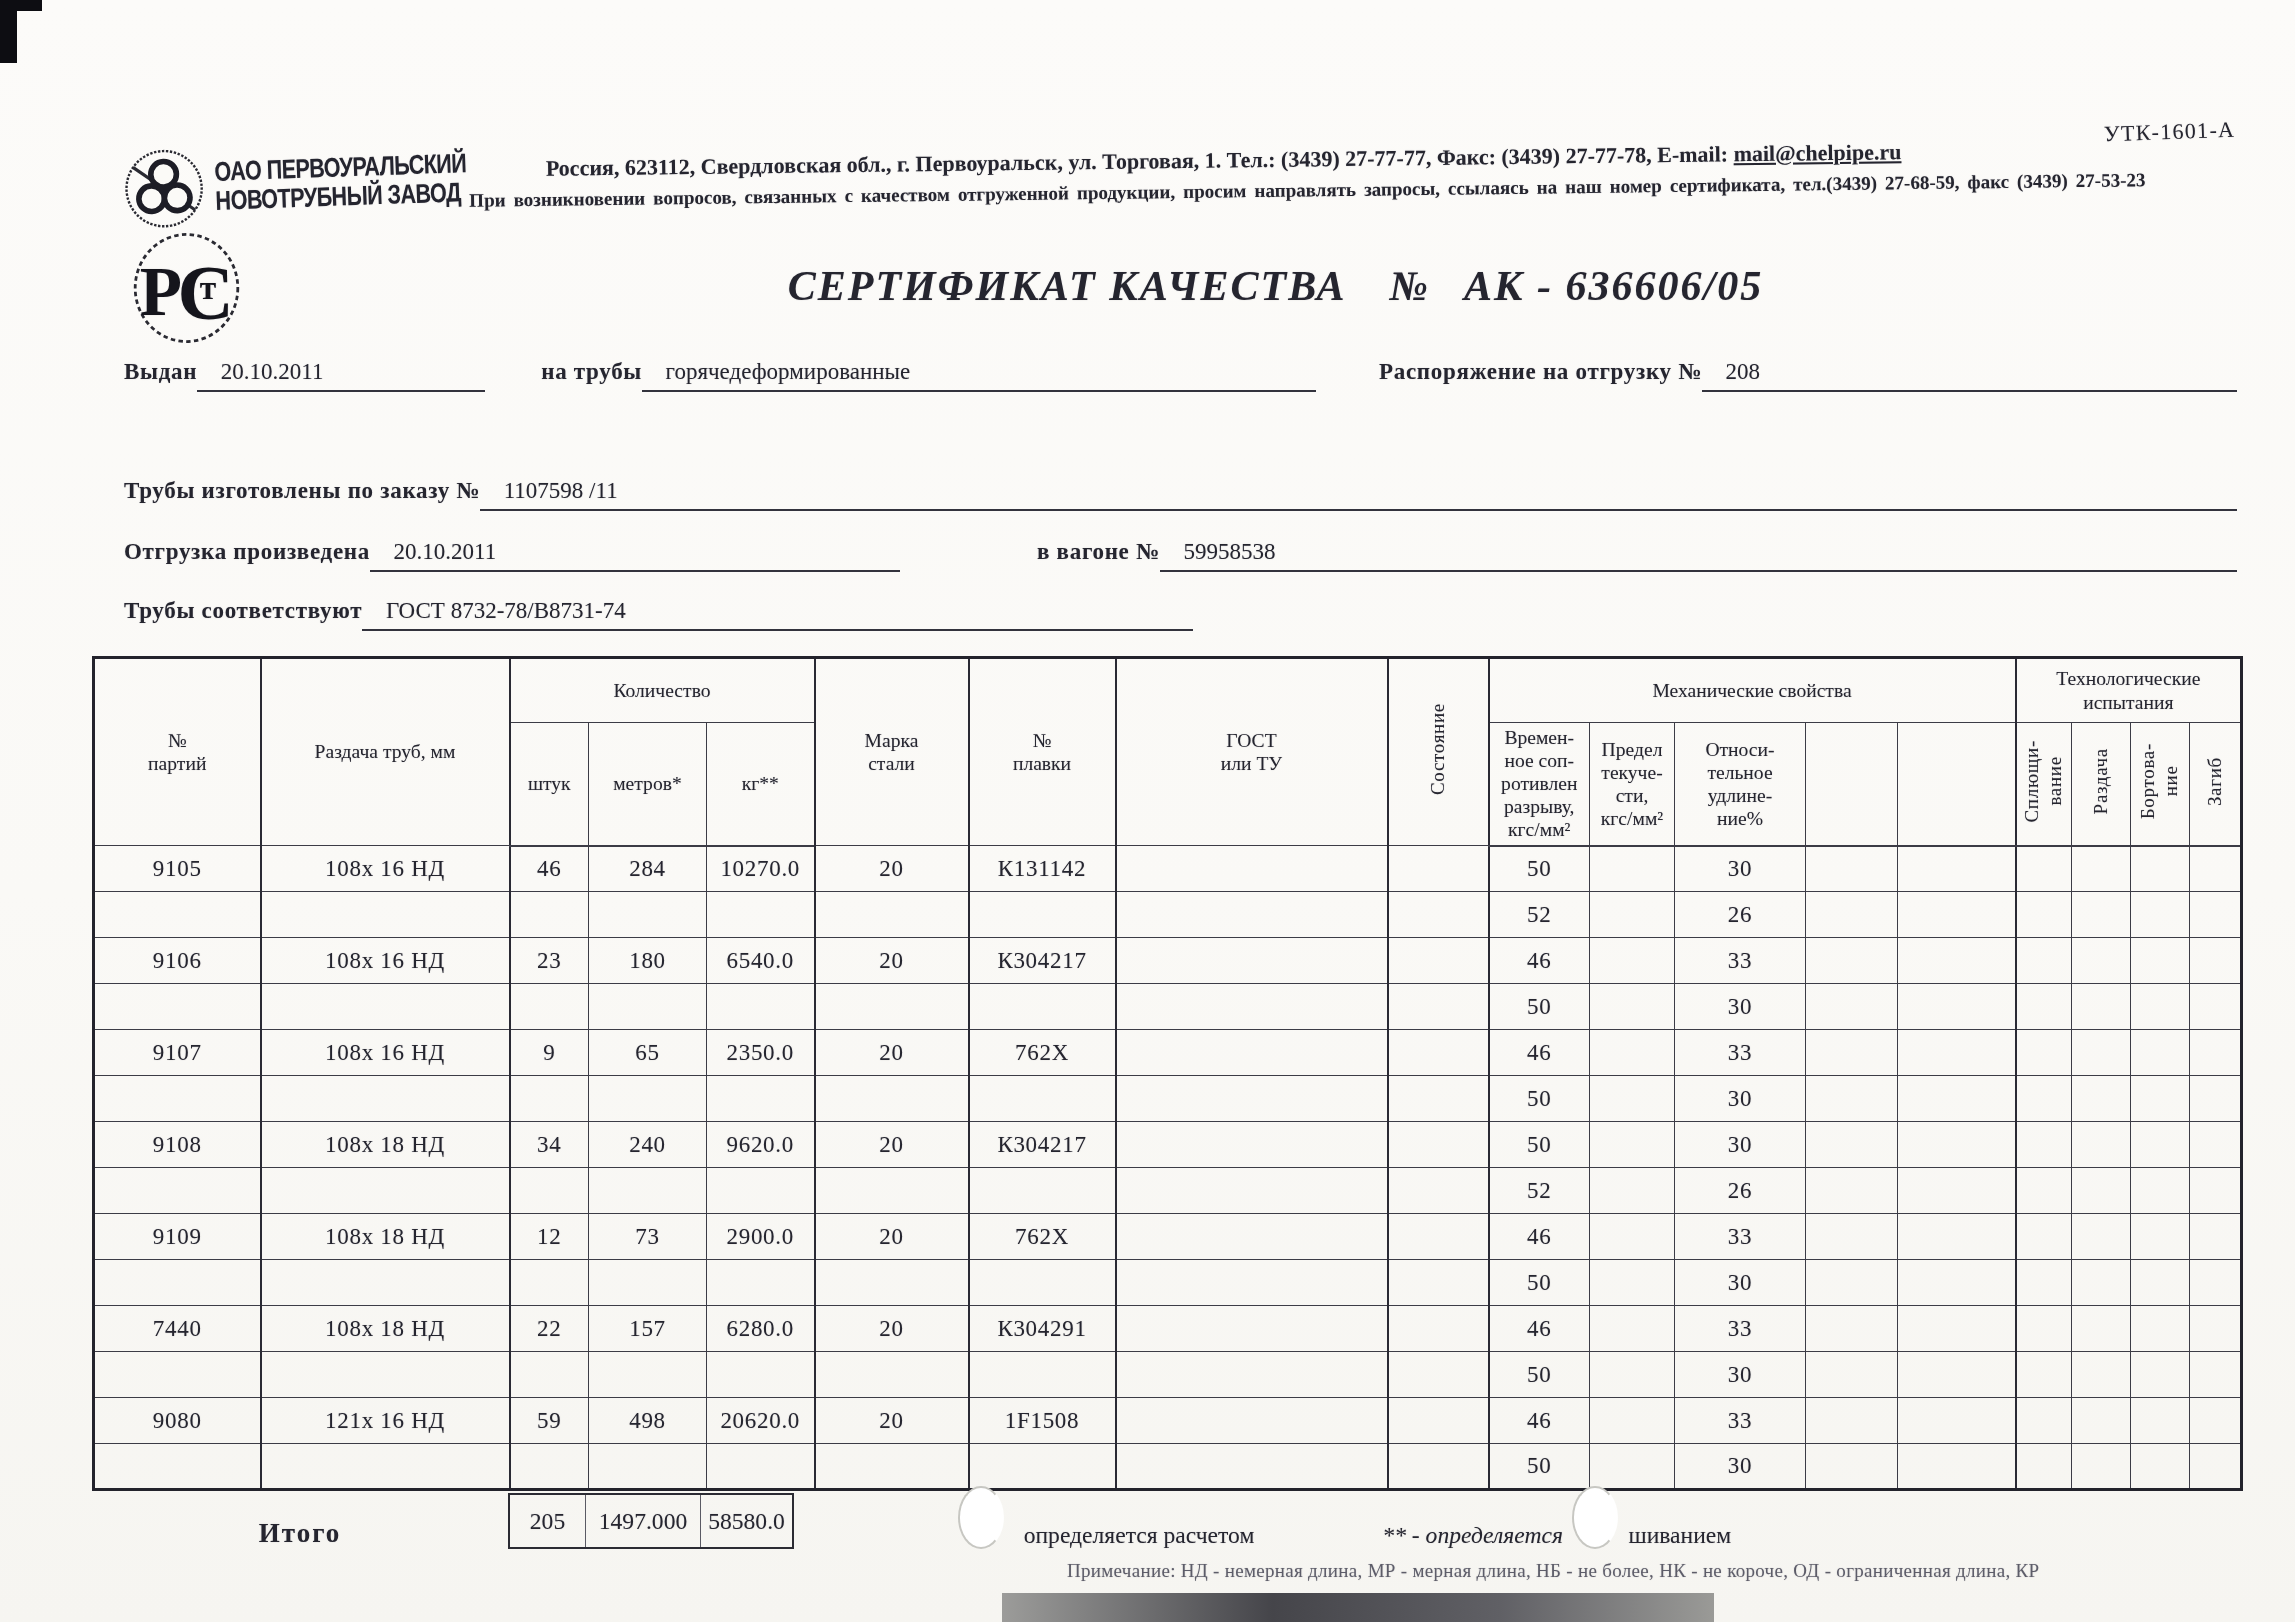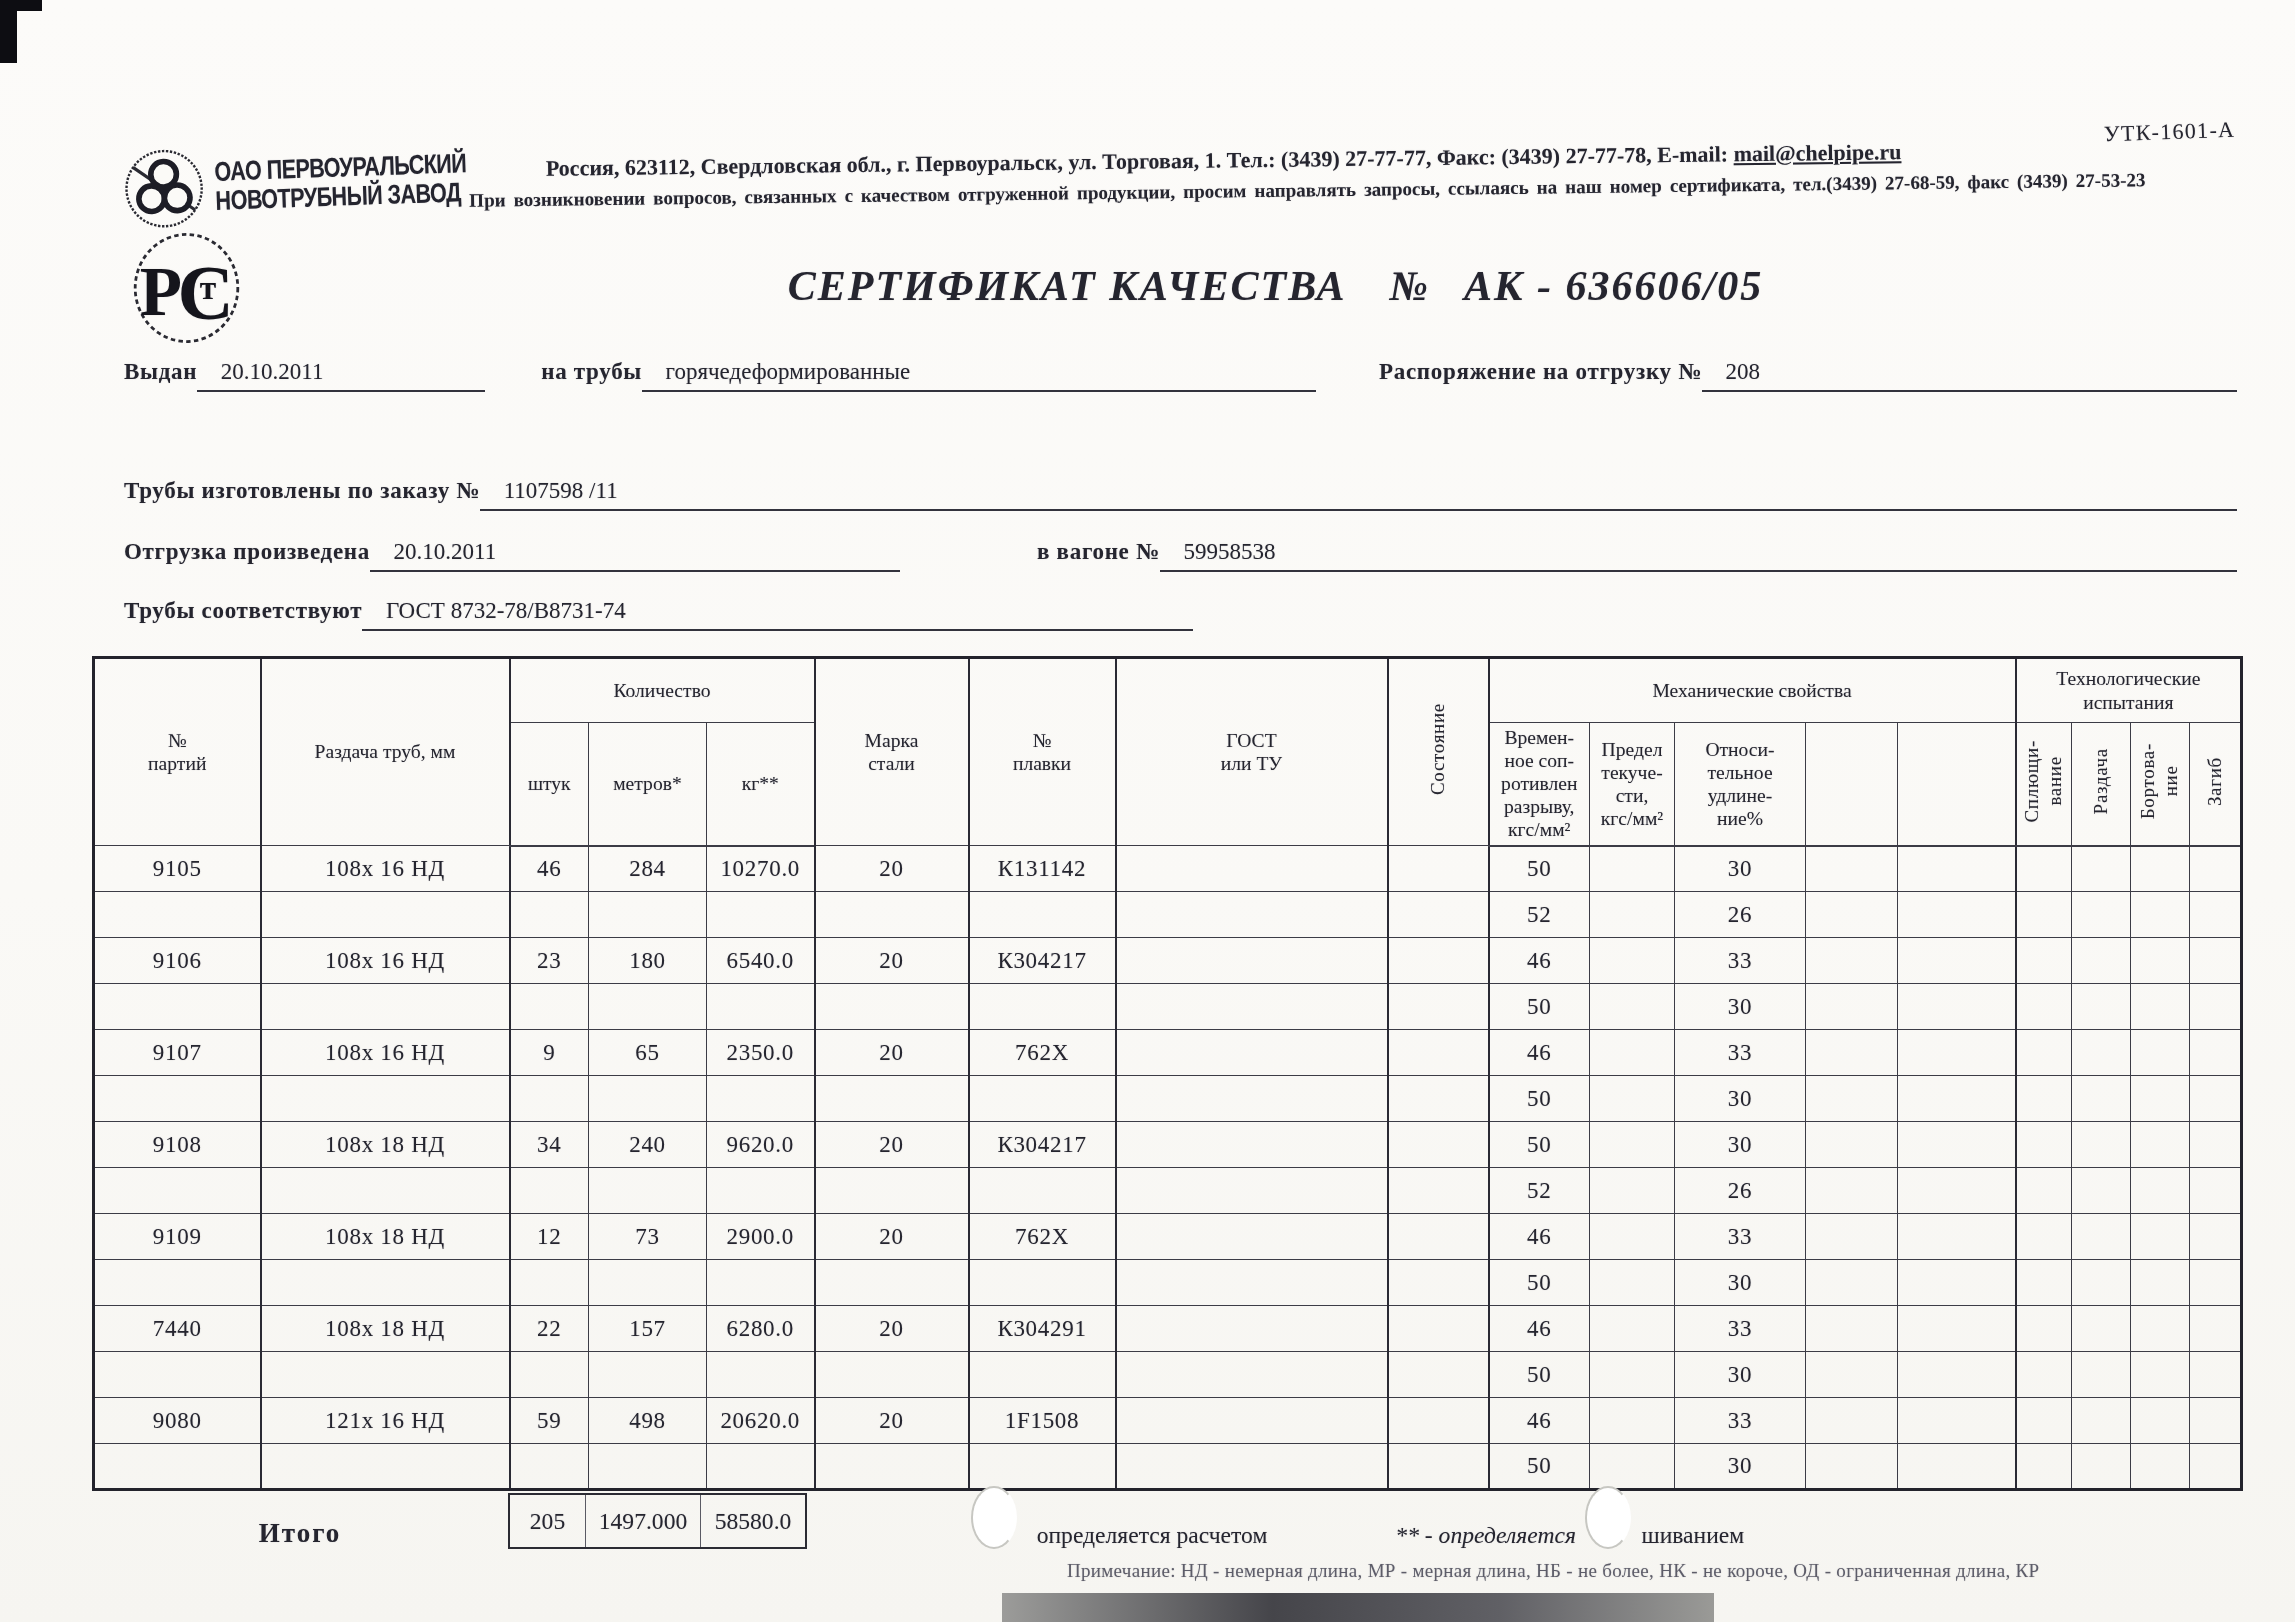--- a/index.html
+++ b/index.html
@@ -61,21 +61,21 @@
   .bl1{border-left-width:0.7px !important;border-left-color:#70707c !important;}
   .vtext{writing-mode:vertical-rl;transform:rotate(180deg);font-size:19px;line-height:1.2;
     white-space:pre-line;letter-spacing:0.7px;display:inline-block;}
   
   .totals{position:absolute;left:92px;top:1493px;right:58px;height:56px;display:flex;align-items:flex-end;font-size:23.6px;}
   .totals-label{flex:0 0 416px;text-align:center;font-weight:bold;font-size:27px;letter-spacing:2px;}
   .totals-box{display:flex;align-self:stretch;border:2.6px solid #2b2b33;flex:0 0 auto;}
   .totals-box .tcell{display:flex;align-items:center;justify-content:center;}
   .tb-pcs{width:75px;}
   .tb-m{width:115px;border-left:1.3px solid #5a5a64;}
-  .tb-kg{width:105px;border-left:1.3px solid #5a5a64;}
+  .tb-kg{width:92px;border-left:1.3px solid #5a5a64;}
   .fn-calc{margin-left:4px;}
   .fn-weigh-pre{margin-left:128px;font-style:italic;}
   .fn-weigh-suf{margin-left:3.9px;}
   .totals .blob{margin-left:164px;margin-right:15.7px;}
   .totals .blob.b2{margin-left:9.2px;margin-right:6.5px;}
   .note-line{position:absolute;left:1067px;top:1560px;right:-26px;font-size:19px;color:rgba(60,60,75,.78);
     letter-spacing:0.3px;white-space:nowrap;overflow:hidden;}
 </style>
 </head>
 <body>

